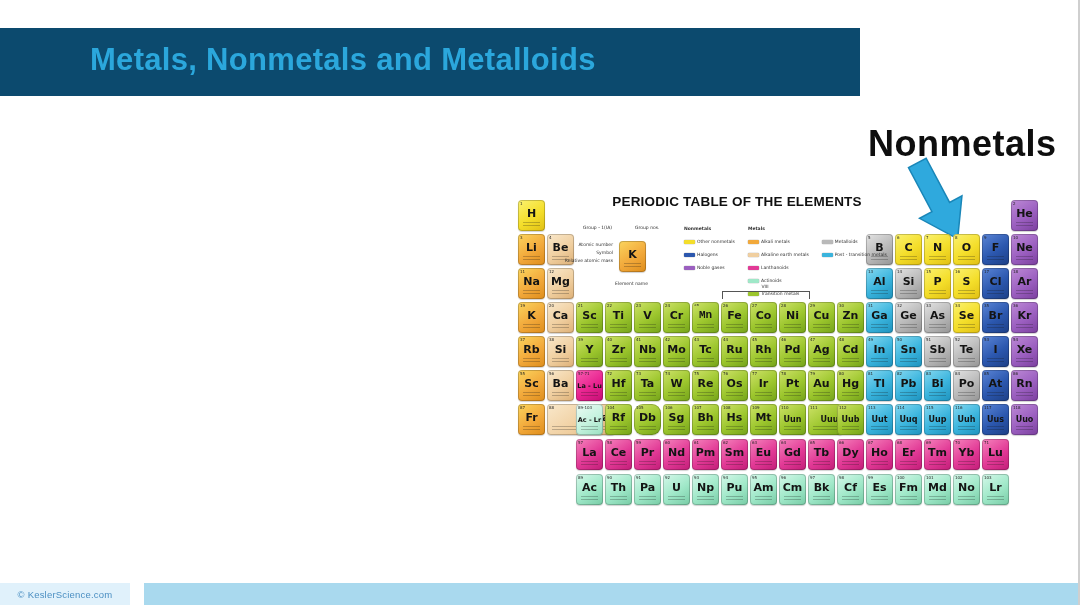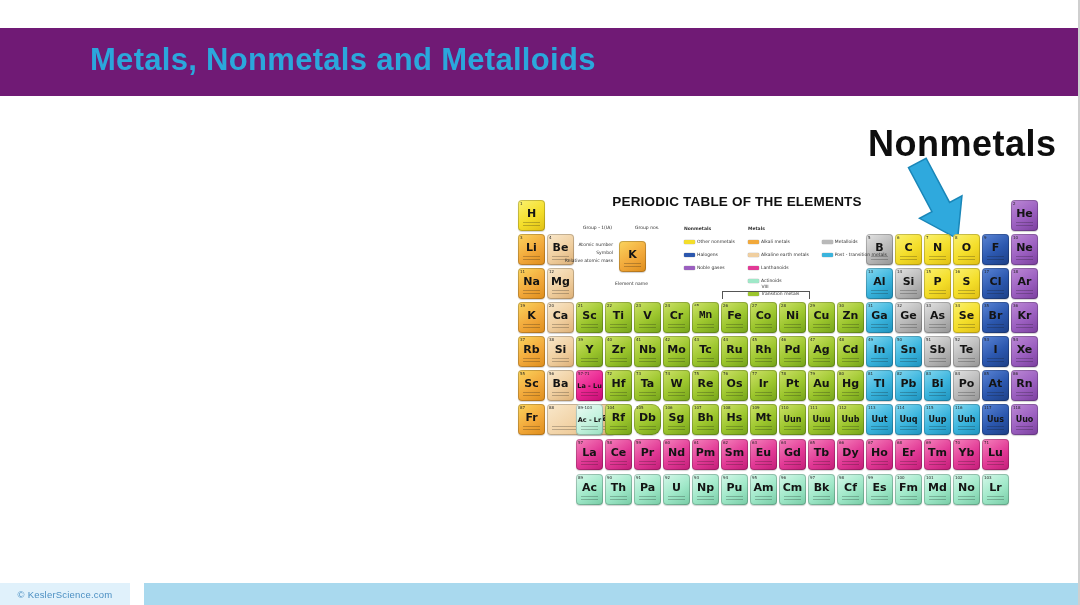--- a/index.html
+++ b/index.html
@@ -1,21 +1,21 @@
 <!DOCTYPE html>
 <html><head>
 <meta charset="utf-8">
 <style>
   html,body { margin:0; padding:0; background:#ffffff; }
   .slide {
     position:relative; width:1080px; height:605px; background:#ffffff;
     font-family:"Liberation Sans", sans-serif; overflow:hidden;
   }
   
-  .title-band { position:absolute; left:0; top:28px; width:1080px; height:68px; background:#701a75; }
+  .title-band { position:absolute; left:0; top:28px; width:860px; height:68px; background:#0c4a6e; }
   .page-title {
     position:absolute; left:90px; top:14px; margin:0;
     font-size:31px; font-weight:bold; color:#2ba7dc; letter-spacing:.3px; white-space:nowrap;
   }
   
   .content { position:absolute; left:52px; top:163px; width:486px; color:#1c1c1c; }
   .heading-line { font-size:35px; font-weight:bold; margin:0 0 20px 0; white-space:nowrap; }
   .hbullet { font-size:25px; vertical-align:5px; margin:0 13px 0 4px; }
   .htext { border-bottom:3px solid #1c1c1c; padding:0 4px 3px 2px; letter-spacing:.5px; }
   ul.bullets { list-style:none; margin:0; padding:0; font-size:30px; line-height:44px; letter-spacing:.2px; }
@@ -416,21 +416,21 @@
           <span class="sym">Hs</span>
         </div>
         <div class="pt-cell cat-transition" style="grid-area: 7 / 9;">
           <span class="num">109</span>
           <span class="sym">Mt</span>
         </div>
         <div class="pt-cell cat-transition sym3" style="grid-area: 7 / 10;">
           <span class="num">110</span>
           <span class="sym">Uun</span>
         </div>
-        <div class="pt-cell cat-transition sym3" style="grid-area: 7 / 11;">
+        <div class="pt-cell cat-transition sym3" style="grid-area: 7 / 11; padding-left: 8px;">
           <span class="num">111</span>
           <span class="sym">Uuu</span>
         </div>
         <div class="pt-cell cat-transition sym3" style="grid-area: 7 / 12;">
           <span class="num">112</span>
           <span class="sym">Uub</span>
         </div>
         <div class="pt-cell cat-post sym3" style="grid-area: 7 / 13;">
           <span class="num">113</span>
           <span class="sym">Uut</span>

